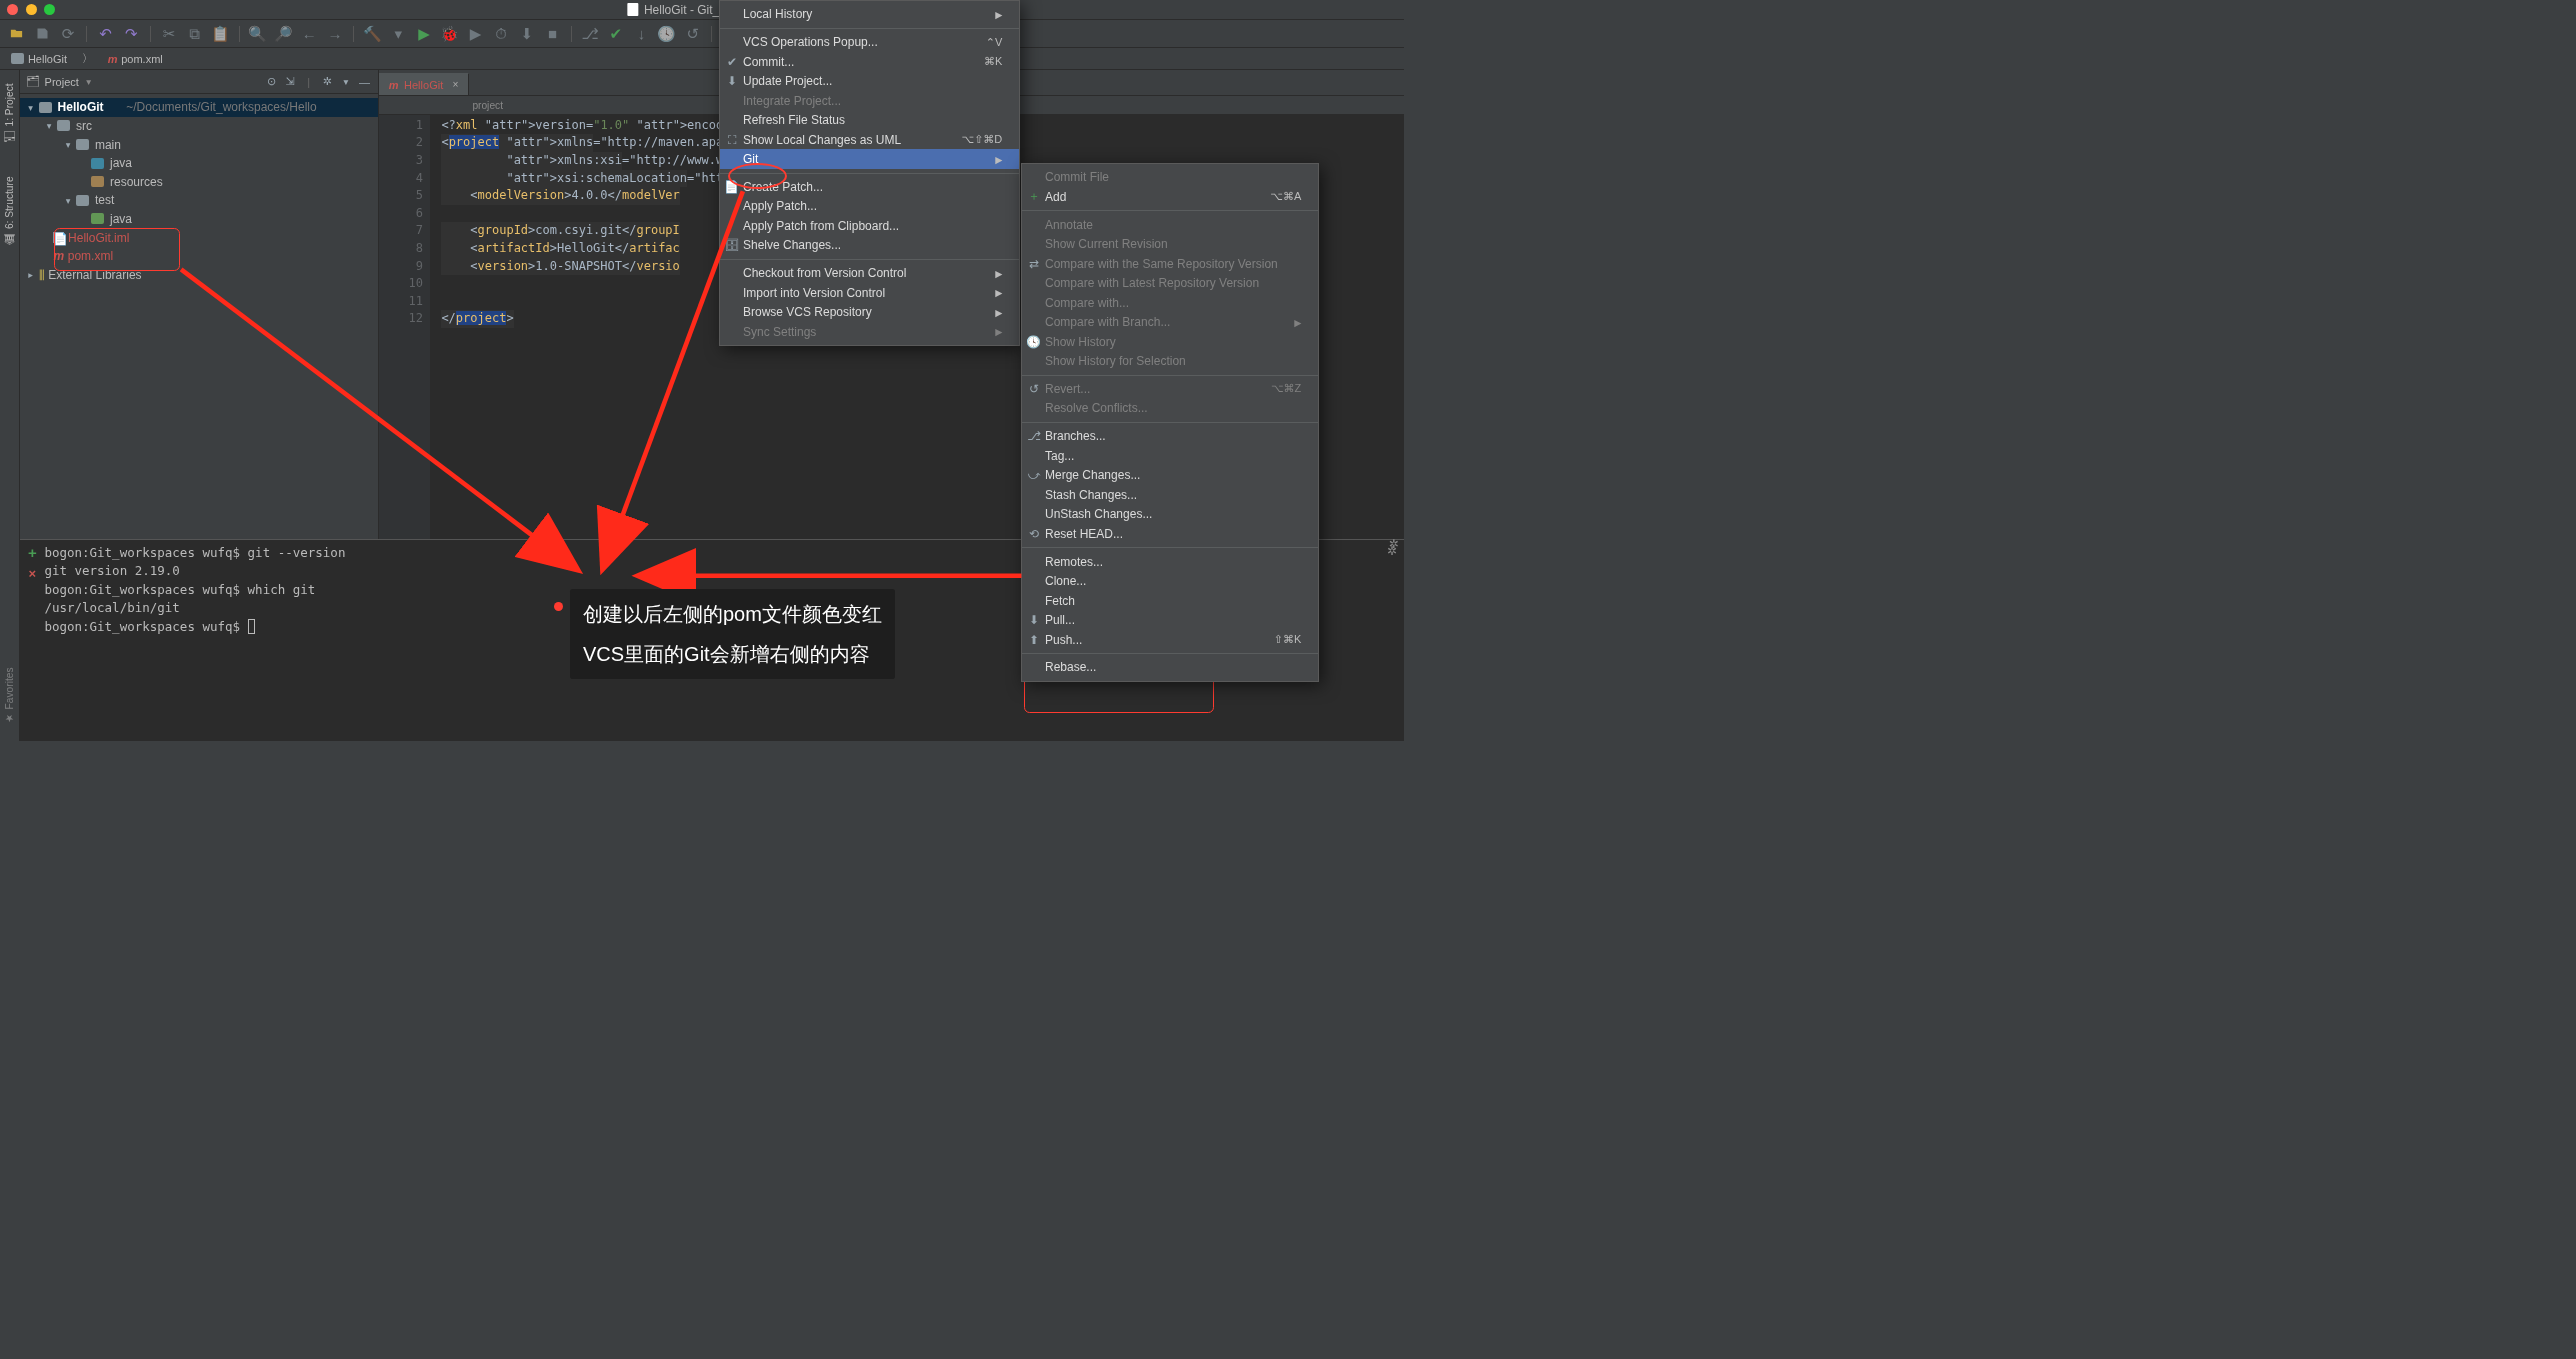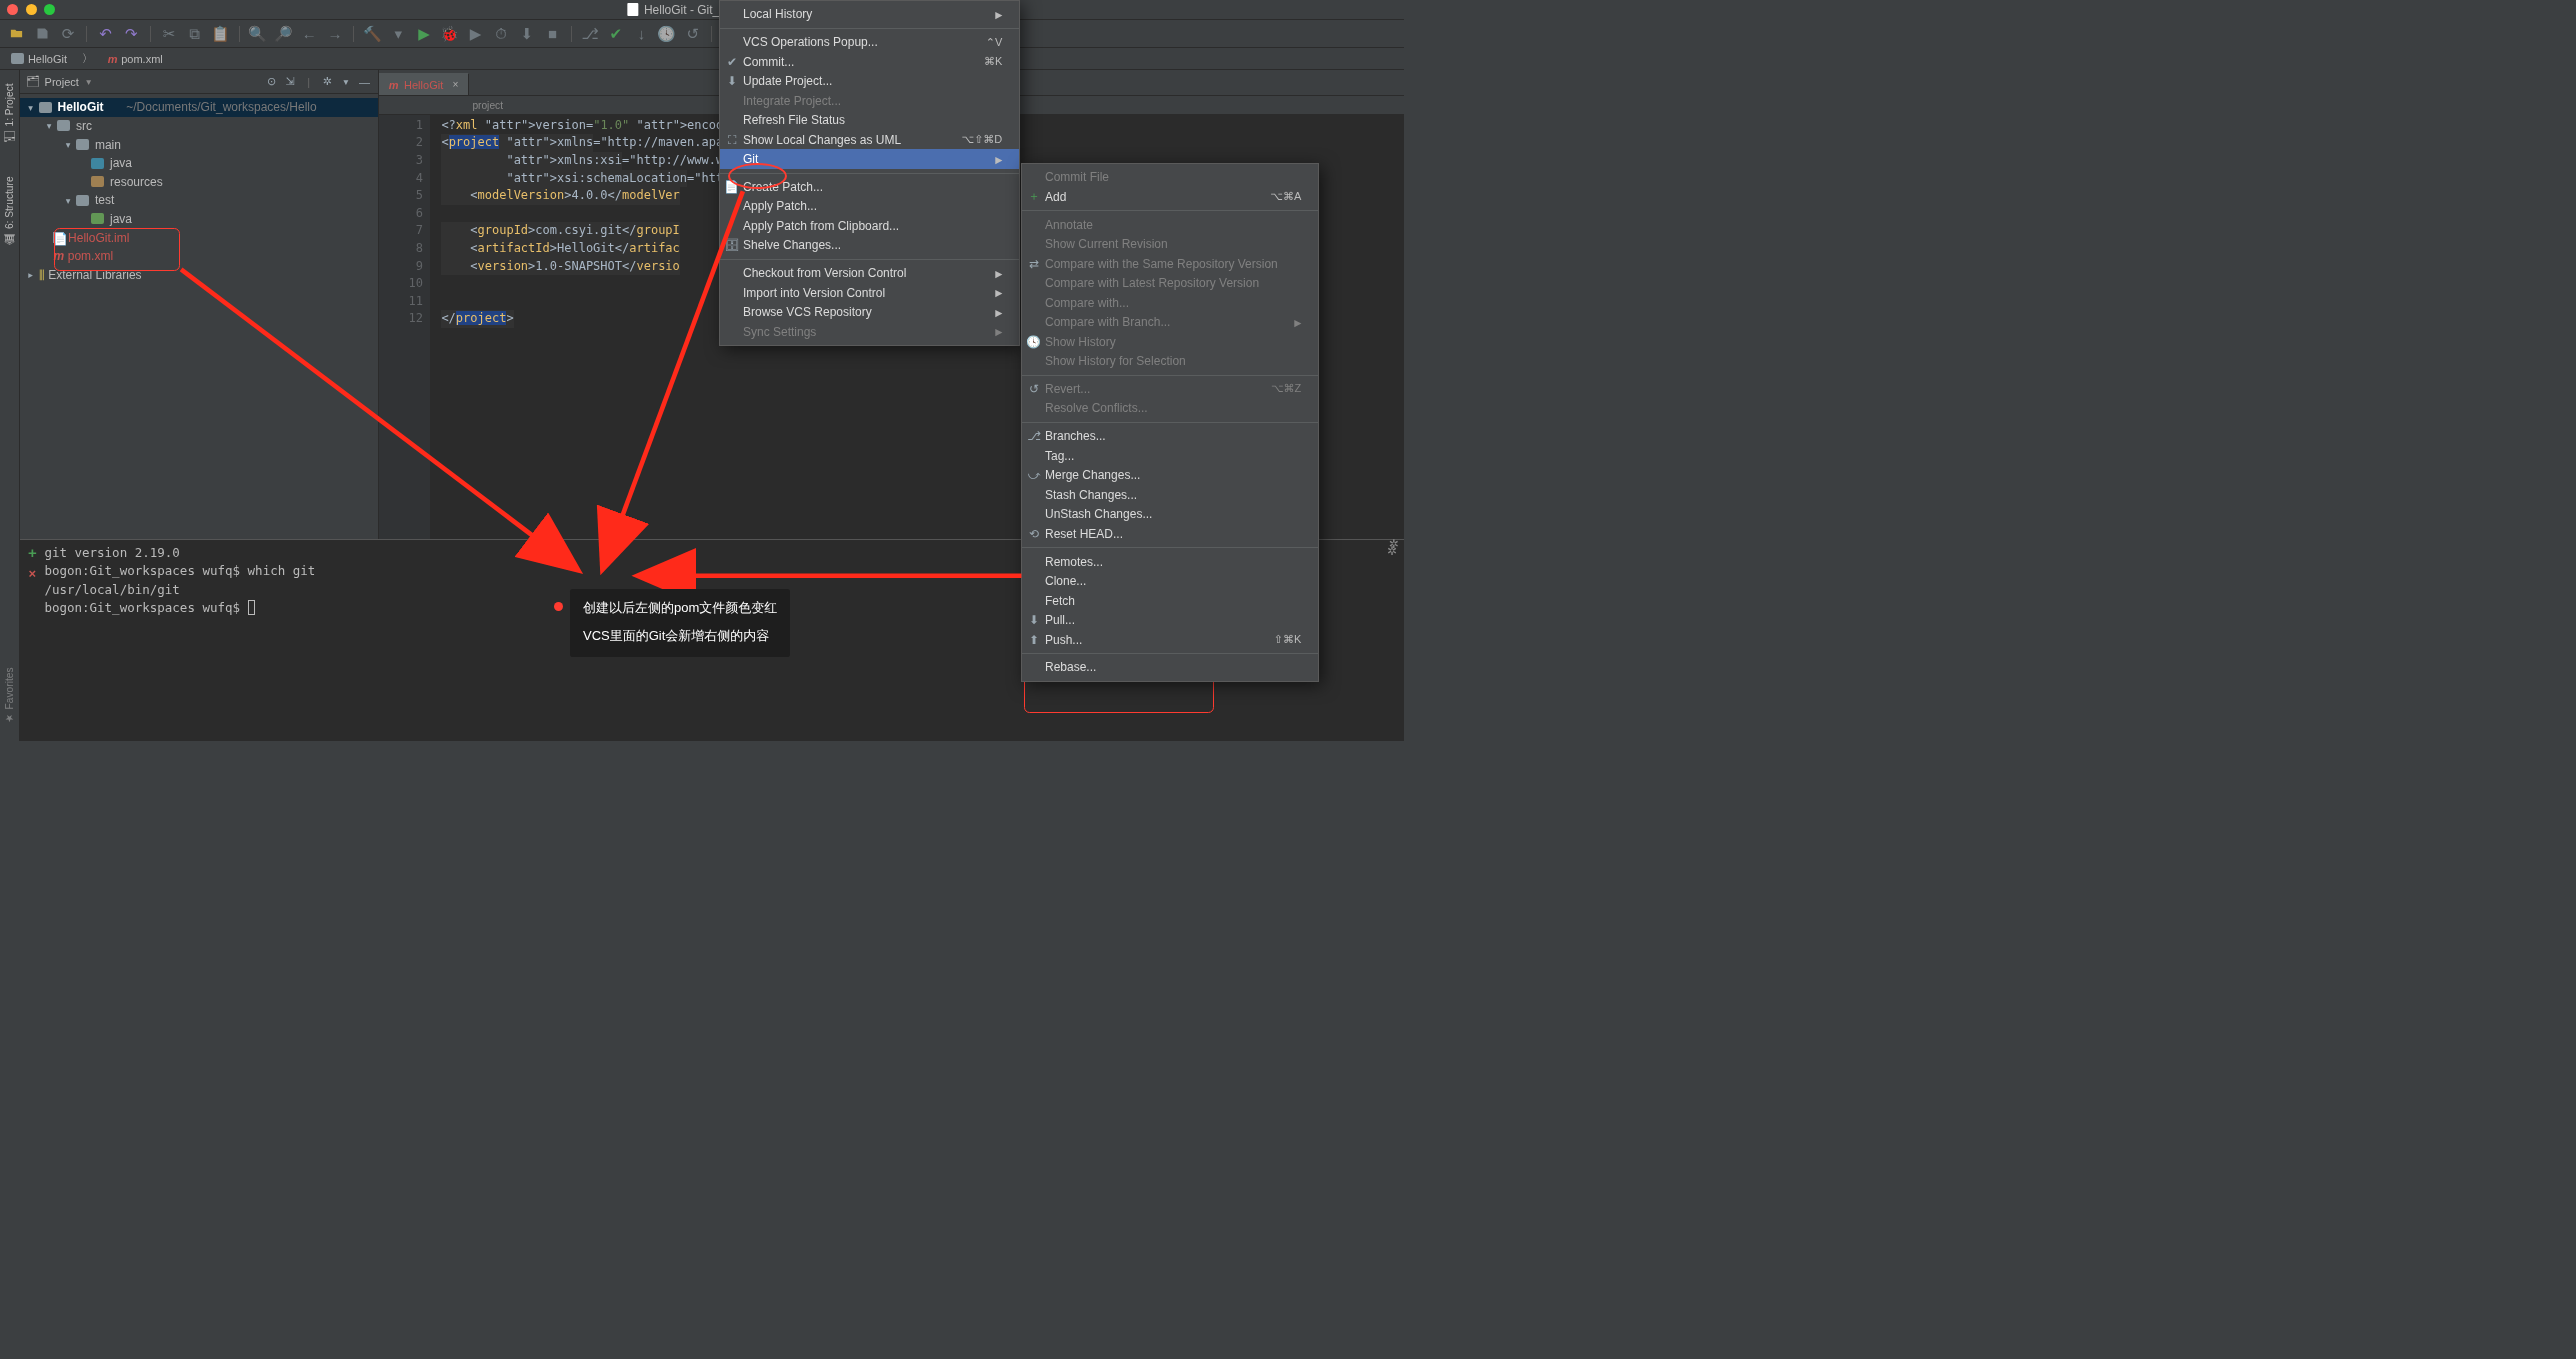--- a/index.html
+++ b/index.html
@@ -167,21 +167,21 @@
   .menu2 { top:163px; left:1021px; width:298px;}
 
   
   .red-circle {
     position:absolute; border:2.8px solid #ff3b30; border-radius:50%/50%;
     pointer-events:none; z-index:200;
   }
   .arrow-svg { position:absolute; top:0; left:0; z-index:150; pointer-events:none;}
   .tooltip-box {
     position:absolute; background:#1e1e1e; color:#fff; padding:9.3px 13px;
-    font-size:13px; border-radius:2.8px; z-index:160; line-height:1.6;
+    font-size:20px; border-radius:2.8px; z-index:160; line-height:1.6;
   }
   .red-dot { position:absolute; width:9.3px; height:9.3px; background:#ff3b30; border-radius:50%; z-index:161;}
   .right-settings-strip { position:absolute; right:0; top:534px; width:20.4px; height:20.4px; display:flex; align-items:center; justify-content:center; color:#888;}
 </style>
 </head>
 <body>
 
 <div class="titlebar">
   <div class="traffic-lights">
     <div class="tl tl-close"></div>
@@ -355,20 +355,21 @@
   </div>
 </div>
 
 <div class="terminal-wrap">
   <div class="term-body">
     <div class="term-gutter">
       <span class="plus">+</span>
       <span class="x">×</span>
     </div>
     <div class="term-text" id="termout">
+        <div>bogon:Git_workspaces wufq$ git --version</div>
         <div>git version 2.19.0</div>
         <div>bogon:Git_workspaces wufq$ which git</div>
         <div>/usr/local/bin/git</div>
         <div>bogon:Git_workspaces wufq$ <span class="cursor-block"></span></div>
       </div>
     <div class="term-right-tool">
       <span>✲</span>
     </div>
   </div>
 </div>

